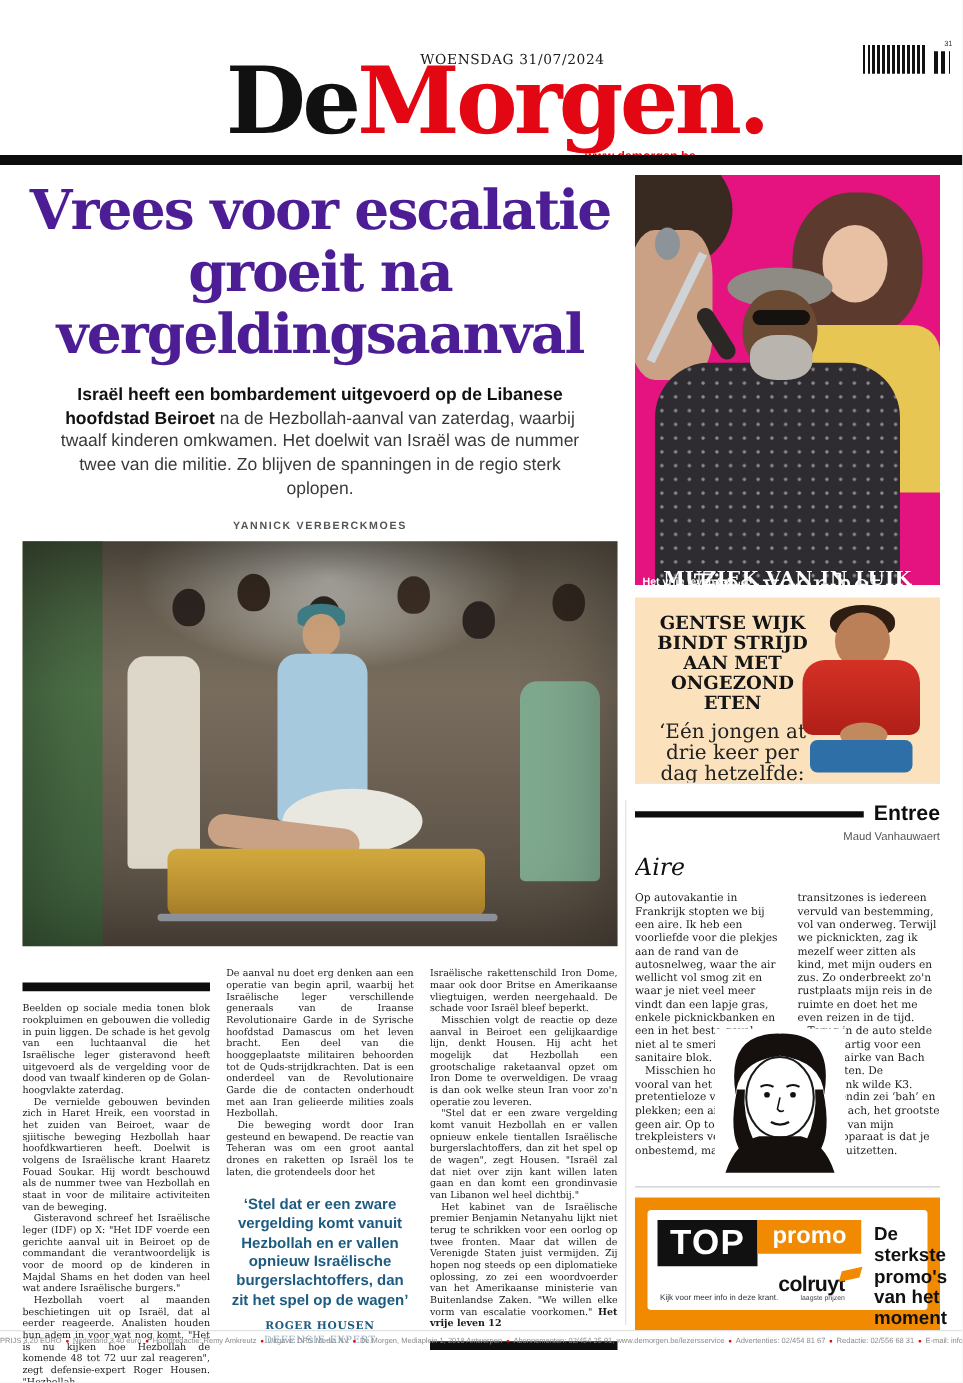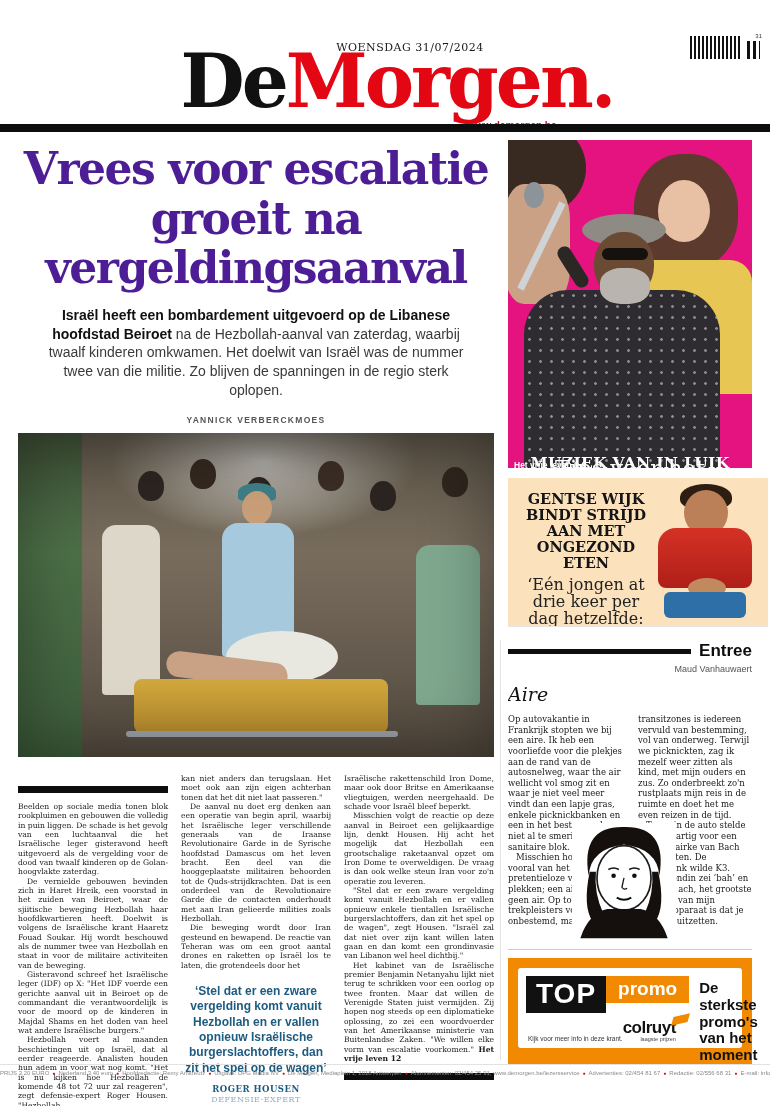--- a/index.html
+++ b/index.html
@@ -95,21 +95,21 @@
   .fg-man-beard { left:92px; top:128px; width:50px; height:36px; border-radius:42%; background:#b9b4ad; }
   .fg-mic2 { left:58px; top:104px; width:14px; height:46px; border-radius:7px; background:#2a2724; transform:rotate(-32deg); }
   .fest-text { position:absolute; left:6px; right:6px; bottom:14px; text-align:center; color:#fff; }
   .fest-kicker { font-family:"DejaVu Serif", serif; font-weight:bold; font-size:15.5px;
                  line-height:1.15; letter-spacing:.3px; text-shadow:0 1px 2px rgba(0,0,0,.35); }
   .fest-title { font-family:"DejaVu Serif", serif; font-size:22.5px; line-height:1.05; margin-top:3px;
                 text-shadow:0 1px 2px rgba(0,0,0,.35); }
   .fest-ref { margin-top:6px; font-size:8.5px; font-weight:bold; }
 
   .panel-food { position:relative; margin-top:10px; width:244px; height:148px; background:#fbe2bd;
-                overflow:hidden; border-bottom:1px solid #e6e6e6;padding-left:16px; }
+                overflow:hidden; border-bottom:1px solid #e6e6e6; }
   .food-text { position:absolute; left:8px; top:13px; width:140px; text-align:center; }
   .food-head { font-family:"DejaVu Serif", serif; font-weight:bold; font-size:14.5px; line-height:1.1; color:#141414; }
   .food-quote { margin-top:6px; font-family:"DejaVu Serif", serif; font-size:16px; line-height:1.06; color:#222; }
   .boy { position:absolute; right:6px; top:10px; width:110px; height:132px; }
   .boy div { position:absolute; }
   .boy-hair { left:28px; top:-4px; width:52px; height:26px; border-radius:50% 50% 40% 40%; background:#2e1d12; }
   .boy-head { left:32px; top:2px; width:44px; height:46px; border-radius:50%; background:#bb8057; }
   .boy-shirt { left:6px; top:40px; width:94px; height:60px; border-radius:18px 18px 8px 8px;
                background:linear-gradient(180deg,#d53125,#af1f18); }
   .boy-belly { left:36px; top:90px; width:38px; height:20px; border-radius:50%; background:#c08a5e; }
@@ -198,21 +198,20 @@
 
   <div class="bodycols">
     <div class="bcol">
       <div class="openbar"></div>
       <p>Beelden op sociale media tonen blok rookpluimen en gebouwen die volledig in puin liggen. De schade is het gevolg van een luchtaanval die het Israëlische leger gisteravond heeft uitgevoerd als de vergelding voor de dood van twaalf kinderen op de Golan-hoogvlakte zaterdag.</p>
       <p>De vernielde gebouwen bevinden zich in Haret Hreik, een voorstad in het zuiden van Beiroet, waar de sjiitische beweging Hezbollah haar hoofdkwartieren heeft. Doelwit is volgens de Israëlische krant Haaretz Fouad Soukar. Hij wordt beschouwd als de nummer twee van Hezbollah en staat in voor de militaire activiteiten van de beweging.</p>
       <p>Gisteravond schreef het Israëlische leger (IDF) op X: "Het IDF voerde een gerichte aanval uit in Beiroet op de commandant die verantwoordelijk is voor de moord op de kinderen in Majdal Shams en het doden van heel wat andere Israëlische burgers."</p>
       <p>Hezbollah voert al maanden beschietingen uit op Israël, dat al eerder reageerde. Analisten houden hun adem in voor wat nog komt. "Het is nu kijken hoe Hezbollah de komende 48 tot 72 uur zal reageren", zegt defensie-expert Roger Housen. "Hezbollah</p>
     </div>
     <div class="bcol">
-      <p>kan niet anders dan terugslaan. Het moet ook aan zijn eigen achterban tonen dat het dit niet laat passeren."</p>
       <p>De aanval nu doet erg denken aan een operatie van begin april, waarbij het Israëlische leger verschillende generaals van de Iraanse Revolutionaire Garde in de Syrische hoofdstad Damascus om het leven bracht. Een deel van die hooggeplaatste militairen behoorden tot de Quds-strijdkrachten. Dat is een onderdeel van de Revolutionaire Garde die de contacten onderhoudt met aan Iran gelieerde milities zoals Hezbollah.</p>
       <p>Die beweging wordt door Iran gesteund en bewapend. De reactie van Teheran was om een groot aantal drones en raketten op Israël los te laten, die grotendeels door het</p>
       <div class="pullquote">‘Stel dat er een zware vergelding komt vanuit Hezbollah en er vallen opnieuw Israëlische burgerslachtoffers, dan zit het spel op de wagen’</div>
       <div class="pq-author">ROGER HOUSEN</div>
       <div class="pq-role">DEFENSIE-EXPERT</div>
     </div>
     <div class="bcol">
       <p>Israëlische rakettenschild Iron Dome, maar ook door Britse en Amerikaanse vliegtuigen, werden neergehaald. De schade voor Israël bleef beperkt.</p>
       <p>Misschien volgt de reactie op deze aanval in Beiroet een gelijkaardige lijn, denkt Housen. Hij acht het mogelijk dat Hezbollah een grootschalige raketaanval opzet om Iron Dome te overweldigen. De vraag is dan ook welke steun Iran voor zo'n operatie zou leveren.</p>
       <p>"Stel dat er een zware vergelding komt vanuit Hezbollah en er vallen opnieuw enkele tientallen Israëlische burgerslachtoffers, dan zit het spel op de wagen", zegt Housen. "Israël zal dat niet over zijn kant willen laten gaan en dan komt een grondinvasie van Libanon wel heel dichtbij."</p>

